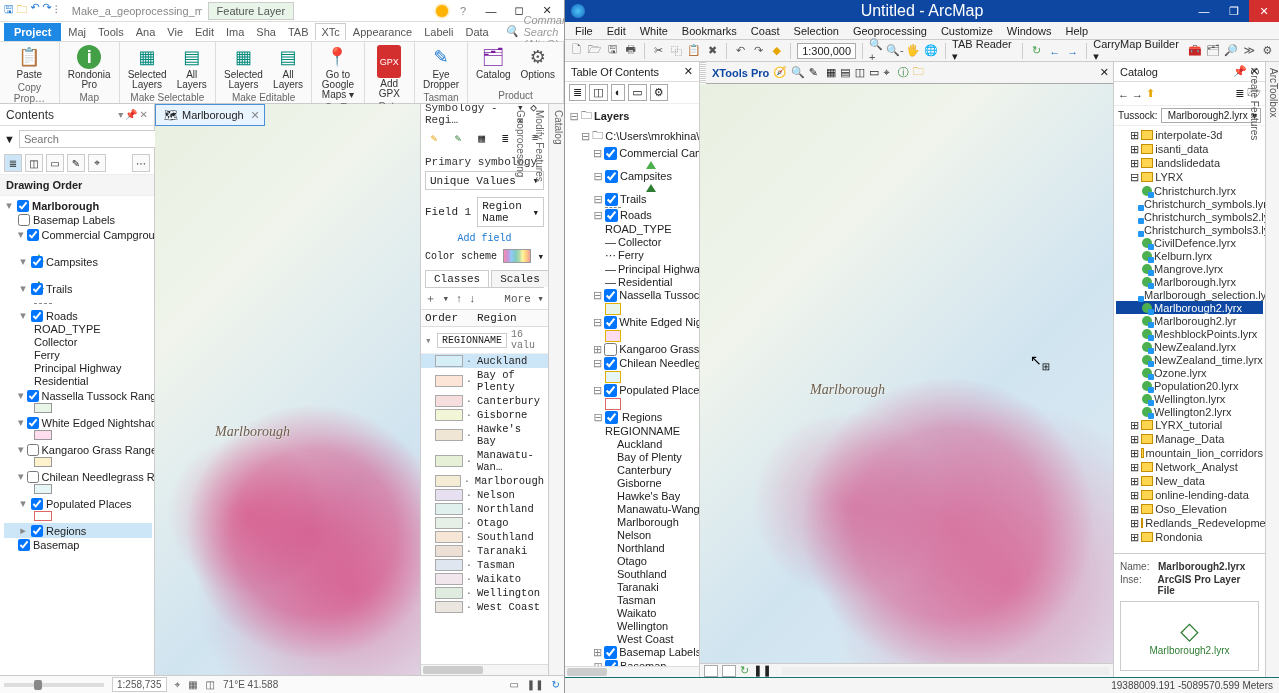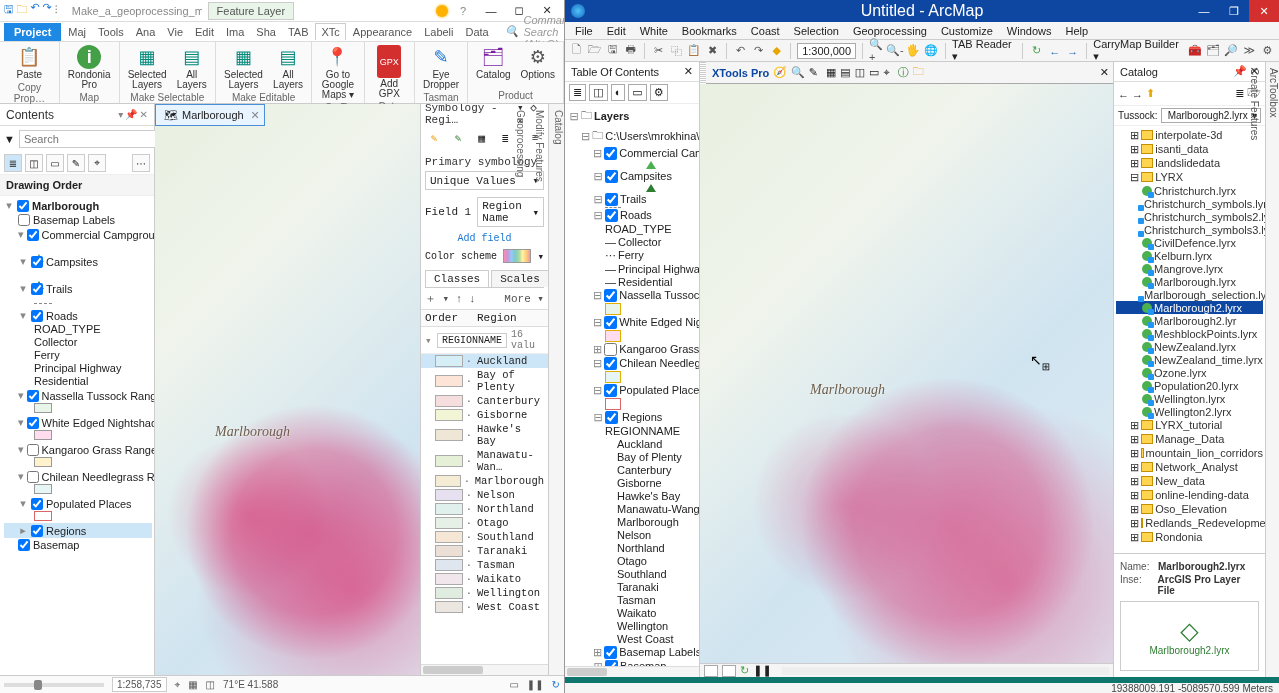--- a/index.html
+++ b/index.html
@@ -127,21 +127,21 @@
 .am-tree .lvl1 { padding-left:12px;}
 .am-tree .lvl2 { padding-left:24px;}
 .am-tree .lvl3 { padding-left:36px;}
 .am-tree .lvl4 { padding-left:48px;}
 .am-map { flex:1; position:relative; overflow:hidden;}
 .am-map-bg { position:absolute; inset:0; background:linear-gradient(135deg,#e8f0e0 0%, #f0f4ec 30%, #d0e4f0 60%, #e0ecf4 100%);}
 .xtools-bar { position:absolute; top:0; left:0; right:0; height:22px; background:#f5f5f5; border-bottom:1px solid #aaa; display:flex; align-items:center; padding:0 4px; gap:4px;}
 .xtools-bar .title { font-weight:bold; color:#0d47a1;}
 .xtools-handle { position:absolute; top:0; left:0; width:6px; height:22px; background:repeating-linear-gradient(#ccc,#ccc 1px,#fff 1px,#fff 2px);}
 .am-cursor { position:absolute; top:290px; left:330px; color:#000; font-size:14px;}
-.am-statusbar { height:16px; background:#f5f5f5; border-top:6px solid #0f766e; display:flex; align-items:center; justify-content:flex-end; padding:0 6px; font-size:10px; color:#444;}
+.am-statusbar { height:16px; background:#f5f5f5; border-top:1px solid #0f766e; display:flex; align-items:center; justify-content:flex-end; padding:0 6px; font-size:10px; color:#444;}
 .am-viewbtns { position:absolute; bottom:0; left:0; height:14px; display:flex; gap:4px; padding:0 4px; align-items:center; background:#f5f5f5; border-top:1px solid #ccc; width:100%;}
 .am-viewbtns .vb { width:14px; height:12px; border:1px solid #aaa; background:#fff;}
 .catalog-pane { width:152px; background:#fff; border-left:1px solid #ccc; display:flex; flex-direction:column;}
 .cat-nav { padding:2px 4px; display:flex; gap:3px; align-items:center; border-bottom:1px solid #eee;}
 .cat-loc { padding:2px 4px; display:flex; align-items:center; gap:3px; border-bottom:1px solid #eee; font-size:10px;}
 .cat-loc .locbox { flex:1; border:1px solid #aaa; background:#fff; padding:1px 3px; display:flex; align-items:center; gap:3px;}
 .cat-tree { flex:1; overflow:auto; padding:2px; font-size:11px;}
 .cat-tree .ci { padding:0.5px 0; white-space:nowrap; display:flex; align-items:center; gap:2px;}
 .cat-tree .folder { color:#333;}
 .cat-tree .fico { width:12px; height:10px; background:#ffd54f; border:1px solid #c49000; display:inline-block;}

